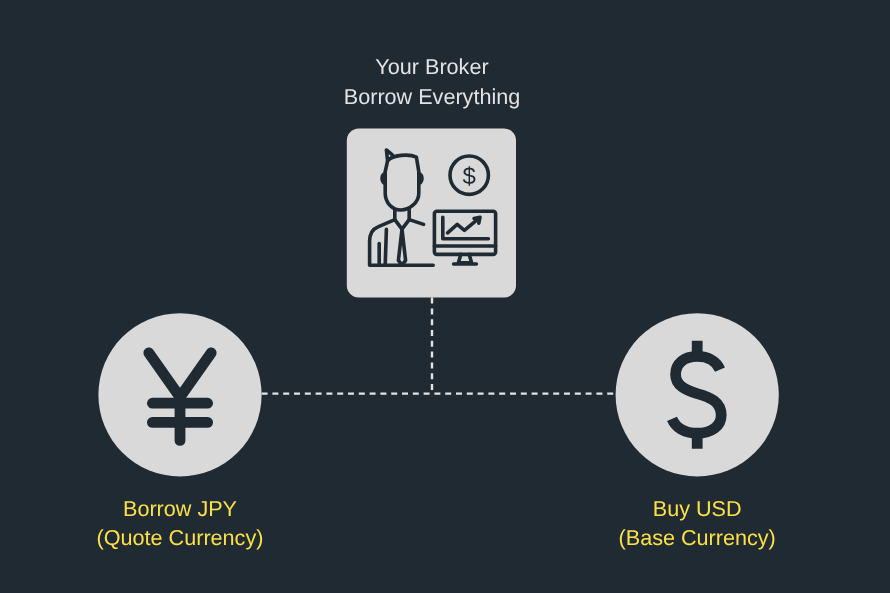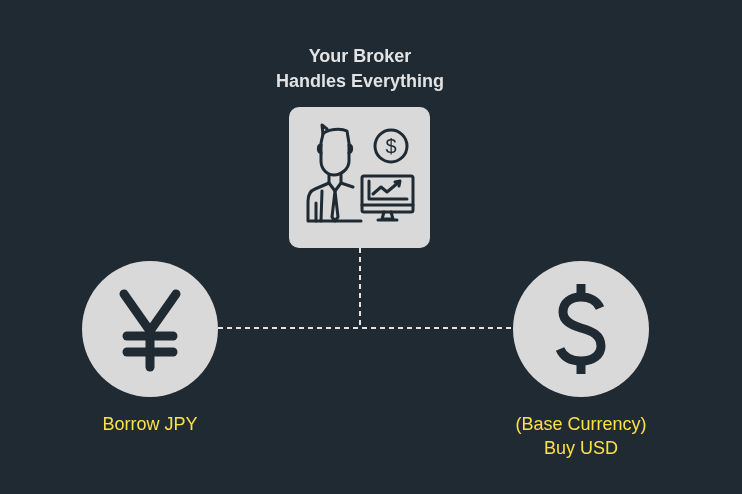--- a/index.html
+++ b/index.html
@@ -1,38 +1,38 @@
 <!DOCTYPE html>
 <html><head>
 <meta charset="utf-8">
 <style>
   html, body { margin:0; padding:0; }
   body { width:742px; height:494px; background:#1f2a33; position:relative; overflow:hidden; font-family:"Liberation Sans", sans-serif; }
-  .title { position:absolute; left:230px; width:260px; top:44px; text-align:center; color:#e3e3e3; font-weight:bold; font-size:18px; line-height:25px; }
+  .title { position:absolute; left:230px; width:260px; top:44px; text-align:center; color:#e3e3e3; font-weight:normal; font-size:18px; line-height:25px; }
   .broker-box { position:absolute; left:289px; top:107px; width:141px; height:141px; background:#d9d9d9; border-radius:10px; }
   .circle { position:absolute; width:136px; height:136px; border-radius:50%; background:#d9d9d9; top:261px; }
   .circle.left { left:82px; }
   .circle.right { left:513px; }
   .label { position:absolute; width:220px; text-align:center; color:#fde047; font-size:18px; line-height:24px; top:412px; }
   .label.left { left:40px; }
   .label.right { left:471px; }
   svg.lines { position:absolute; left:0; top:0; }
   .circle svg, .broker-box svg { position:absolute; left:0; top:0; }
 </style>
 </head>
 <body>
 
 <svg class="lines" width="742" height="494">
   <line x1="218" y1="328" x2="513" y2="328" stroke="#e3e3e3" stroke-width="2" stroke-dasharray="5,4"></line>
   <line x1="360" y1="248" x2="360" y2="328" stroke="#e3e3e3" stroke-width="2" stroke-dasharray="5,4"></line>
 </svg>
 
 <div class="title">
   <div>Your Broker</div>
-  <div>Handles Everything</div>
+  <div>Borrow Everything</div>
 </div>
 
 <div class="broker-box">
   <svg width="141" height="141" viewBox="0 0 141 141" fill="none" stroke="#1f2a33" stroke-width="3" stroke-linecap="round" stroke-linejoin="round">
 
     <path d="M34 27 C38 22 52 21 58 24 L60 36 L60 54 C60 62 52 68 45 68 C38 68 32 62 32 54 L32 36 Z"></path>
     <path d="M32 38 C29 38 28 44 32 46"></path>
     <path d="M60 38 C63 38 64 44 60 46"></path>
     <path d="M34 27 L33 18 L38 22"></path>
 
@@ -68,18 +68,19 @@
 <div class="circle right">
   <svg width="136" height="136" viewBox="0 0 136 136" fill="none" stroke="#1f2a33" stroke-width="9">
     <path d="M87 47 C84 40 77 36 68 36 C57 36 50 42 50 51 C50 60 58 64 68 67 C79 70 88 74 88 85 C88 94 80 100 68 100 C57 100 50 95 47 88"></path>
     <path d="M68 23 L68 36" stroke-linecap="butt"></path>
     <path d="M68 100 L68 113" stroke-linecap="butt"></path>
   </svg>
 </div>
 
 <div class="label left">
   <div>Borrow JPY</div>
+  <div>(Quote Currency)</div>
 </div>
 
 <div class="label right">
+  <div>Buy USD</div>
   <div>(Base Currency)</div>
-  <div>Buy USD</div>
 </div>
 
 </body></html>

